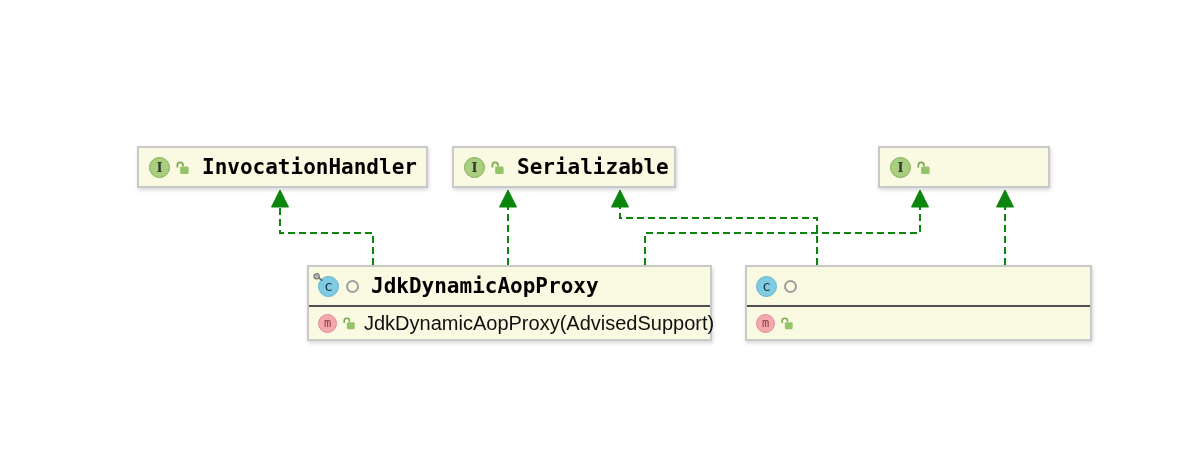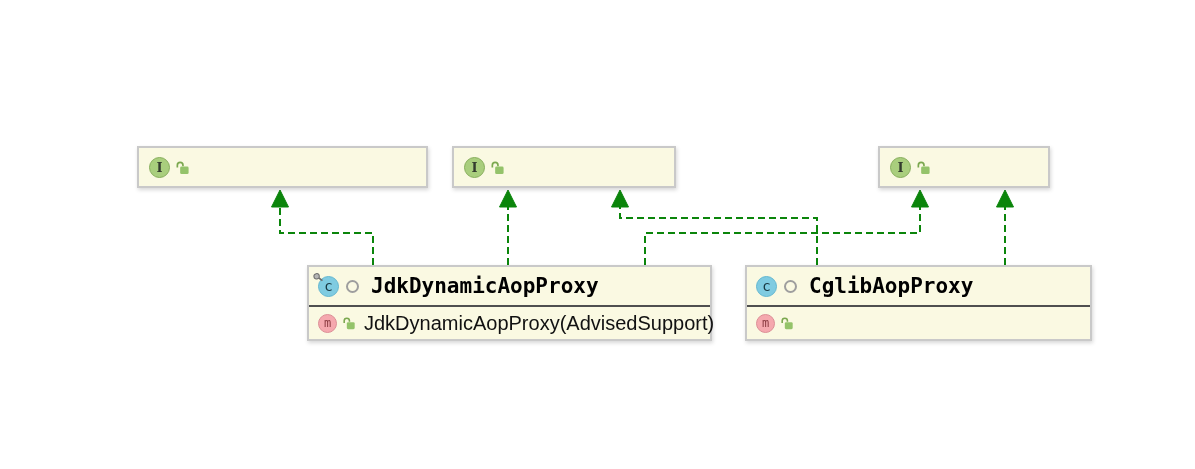--- a/index.html
+++ b/index.html
@@ -68,34 +68,36 @@
     <div class="row head">
       <span class="circle iface-c">
           <span class="ltr">I</span>
         </span>
       <span class="lock">
         <svg width="15" height="15" viewBox="0 0 16 16">
             <path d="M2.5 8 V5.5 a3 3 0 0 1 6 0 V6.6" fill="none" stroke="var(--lock-stroke)" stroke-width="1.8"></path>
             <rect x="5.5" y="7" width="9" height="8" rx="1.5" fill="var(--lock-fill)"></rect>
           </svg>
       </span>
+      <span class="title">InvocationHandler</span>
     </div>
   </div>
 
   <div class="node iface-node" style="left:452px;top:146px;width:224px;">
     <div class="row head">
       <span class="circle iface-c">
           <span class="ltr">I</span>
         </span>
       <span class="lock">
         <svg width="15" height="15" viewBox="0 0 16 16">
             <path d="M2.5 8 V5.5 a3 3 0 0 1 6 0 V6.6" fill="none" stroke="var(--lock-stroke)" stroke-width="1.8"></path>
             <rect x="5.5" y="7" width="9" height="8" rx="1.5" fill="var(--lock-fill)"></rect>
           </svg>
       </span>
+      <span class="title">Serializable</span>
     </div>
   </div>
 
   <div class="node iface-node" style="left:878px;top:146px;width:172px;">
     <div class="row head">
       <span class="circle iface-c">
           <span class="ltr">I</span>
         </span>
       <span class="lock">
         <svg width="15" height="15" viewBox="0 0 16 16">
@@ -136,21 +138,20 @@
       <span class="mtext">JdkDynamicAopProxy(AdvisedSupport)</span>
     </div>
   </div>
 
   <div class="node cls-node" style="left:745px;top:265px;width:347px;">
     <div class="row head" style="padding-left:9px;">
       <span class="circle cls-c">
           <span class="ltr">c</span>
         </span>
       <span class="ring"></span>
-      <span class="title">CglibAopProxy</span>
     </div>
     <div class="sep"></div>
     <div class="row member">
       <span class="circle m-c">
           <span class="ltr">m</span>
         </span>
       <span class="lock">
         <svg width="14" height="14" viewBox="0 0 16 16">
             <path d="M2.5 8 V5.5 a3 3 0 0 1 6 0 V6.6" fill="none" stroke="var(--lock-stroke)" stroke-width="1.8"></path>
             <rect x="5.5" y="7" width="9" height="8" rx="1.5" fill="var(--lock-fill)"></rect>

